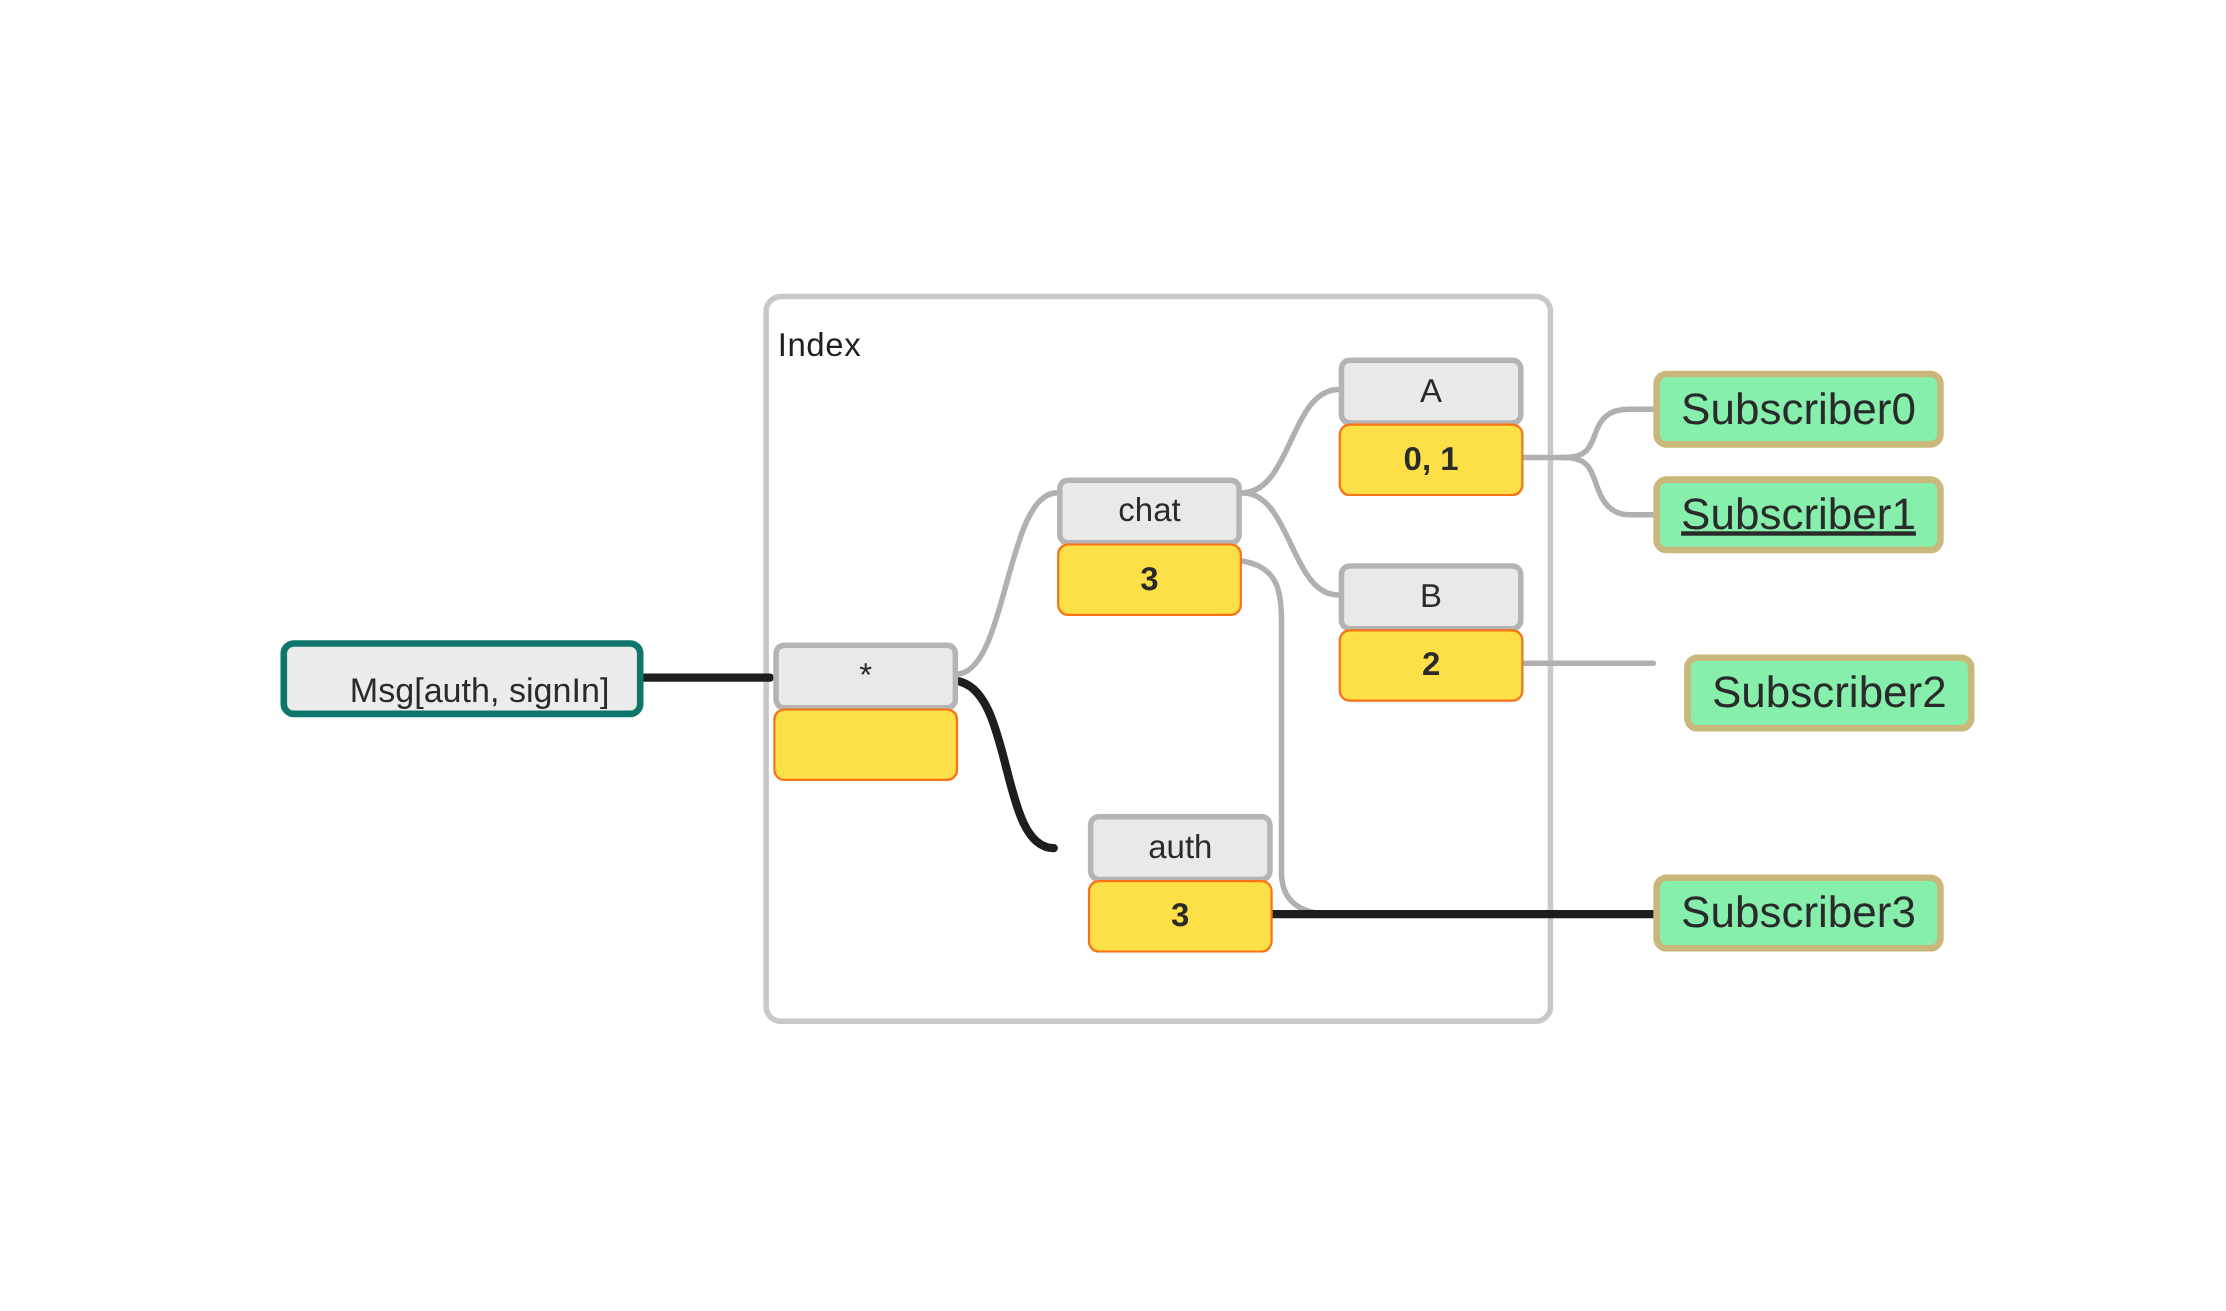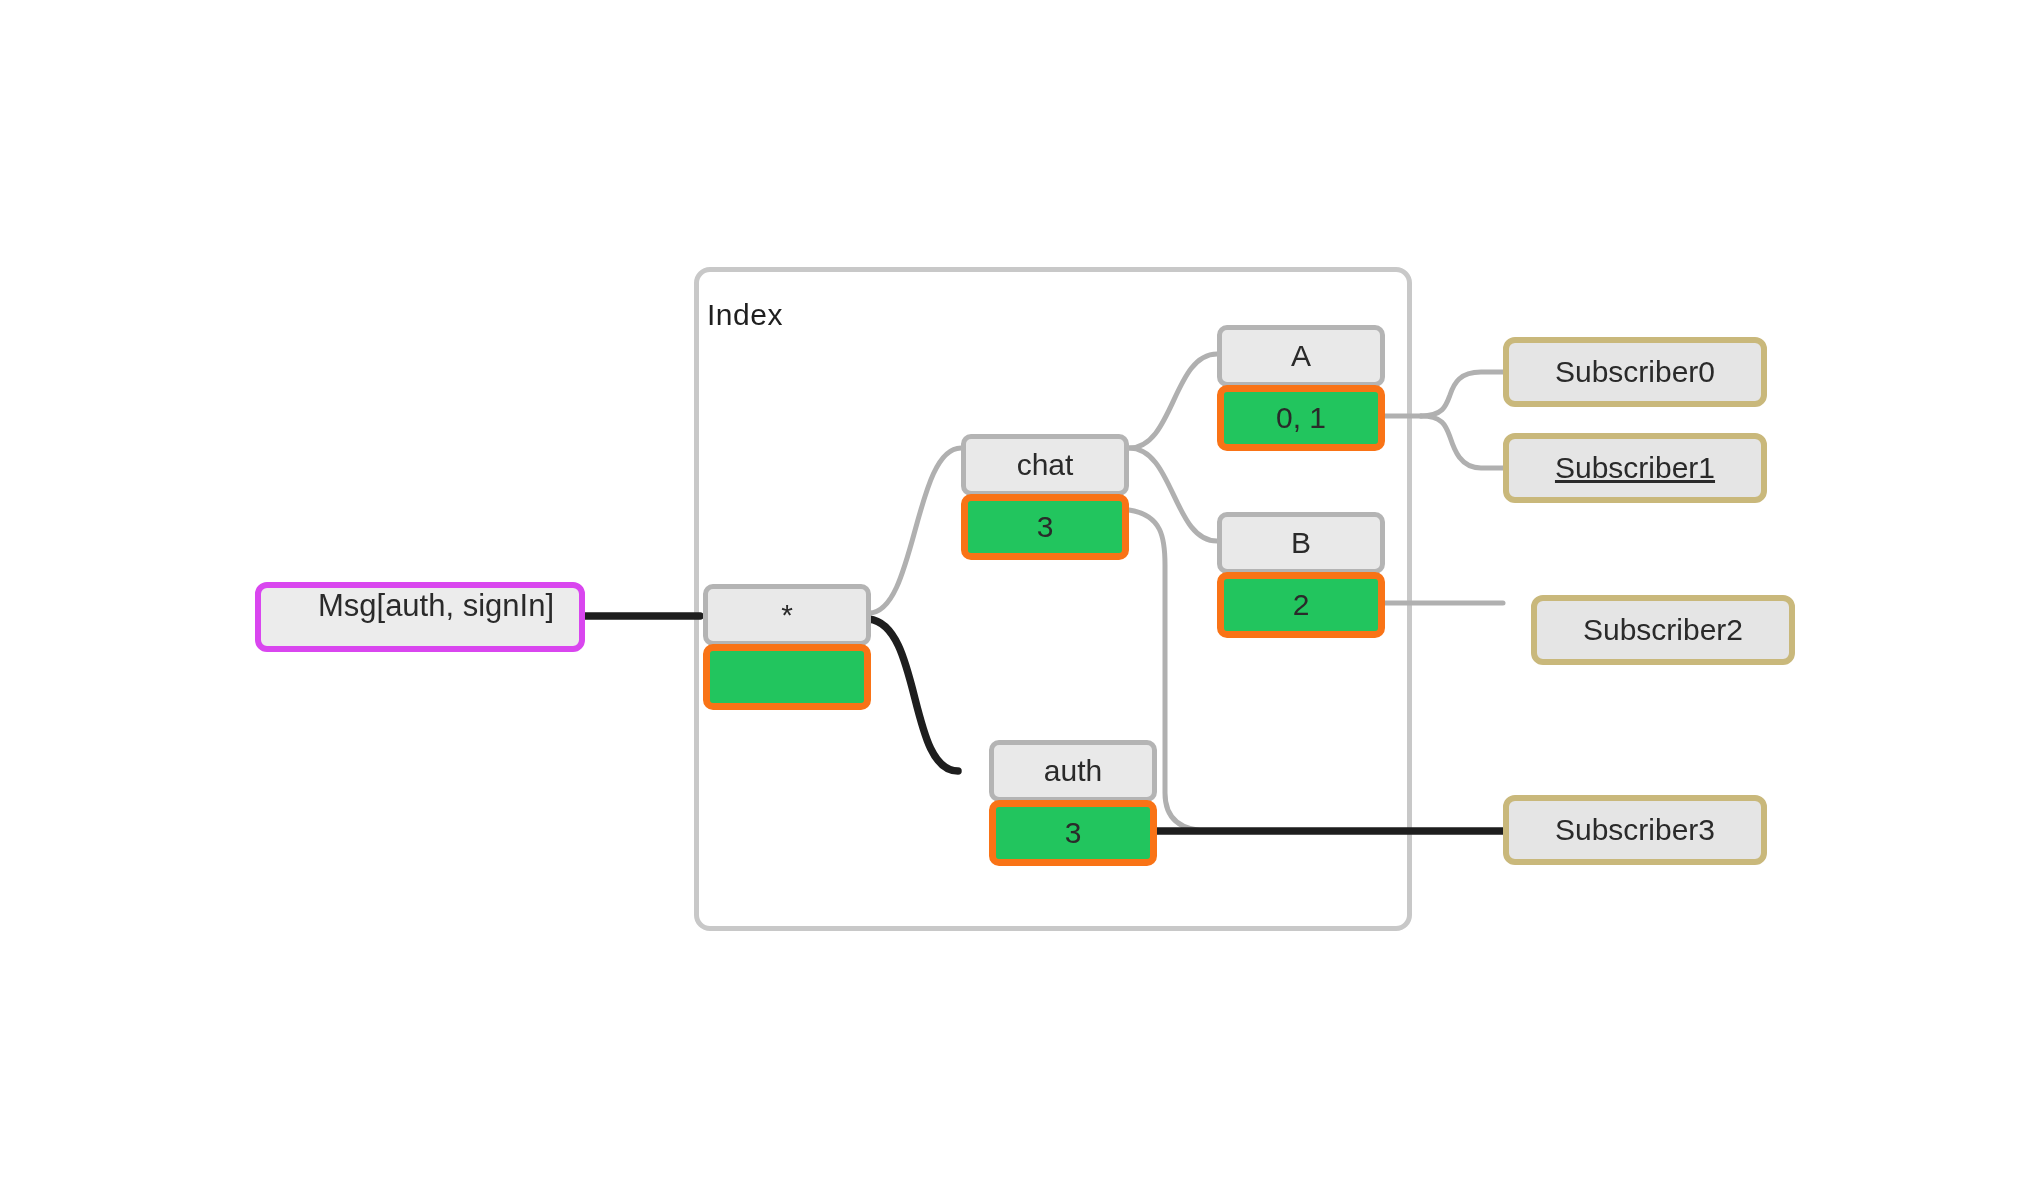--- a/index.html
+++ b/index.html
@@ -29,23 +29,23 @@
     left: 707px; top: 298px;
     font-size: 30px;
     color: #1f1f1f;
     letter-spacing: 0.5px;
   }
 
   
   .msg-box {
     left: 255px; top: 582px; width: 330px; height: 70px;
     background: #ececec;
-    border: 6px solid #d946ef;
+    border: 6px solid #0f766e;
     border-radius: 12px;
-    display: flex; align-items: flex-start; justify-content: center;
+    display: flex; align-items: flex-end; justify-content: center;
     font-size: 31px;
     color: #2a2a2a;
     padding-left: 32px;
   }
 
   
   .node { width: 168px; }
   .node .cell {
     box-sizing: border-box;
     width: 168px;
@@ -53,35 +53,36 @@
     font-size: 30px;
     color: #2a2a2a;
   }
   .node .cell.head {
     background: #e9e9e9;
     border: 5px solid #b4b4b4;
     border-radius: 10px;
     height: 62px;
   }
   .node .cell.val {
-    background: #22c55e;
-    border: 7px solid #f97316;
+    background: #fde047;
+    border: 2px solid #f97316;
     border-radius: 10px;
     height: 66px;
     margin-top: -2px;
+    font-weight: bold;
   }
 
   
   .subscriber {
     width: 264px; height: 70px;
-    background: #e5e5e5;
+    background: #86efac;
     border: 6px solid #c9b87b;
     border-radius: 12px;
     display: flex; align-items: center; justify-content: center;
-    font-size: 30px;
+    font-size: 40px;
     color: #2a2a2a;
   }
 
   svg.edges { left: 0; top: 0; width: 2024px; height: 1192px; pointer-events: none; }
   .edge-gray  { stroke: #b0b0b0; stroke-width: 5;   fill: none; stroke-linecap: round; }
   .edge-black { stroke: #1e1e1e; stroke-width: 7.5; fill: none; stroke-linecap: round; }
 </style>
 </head>
 <body>
 

